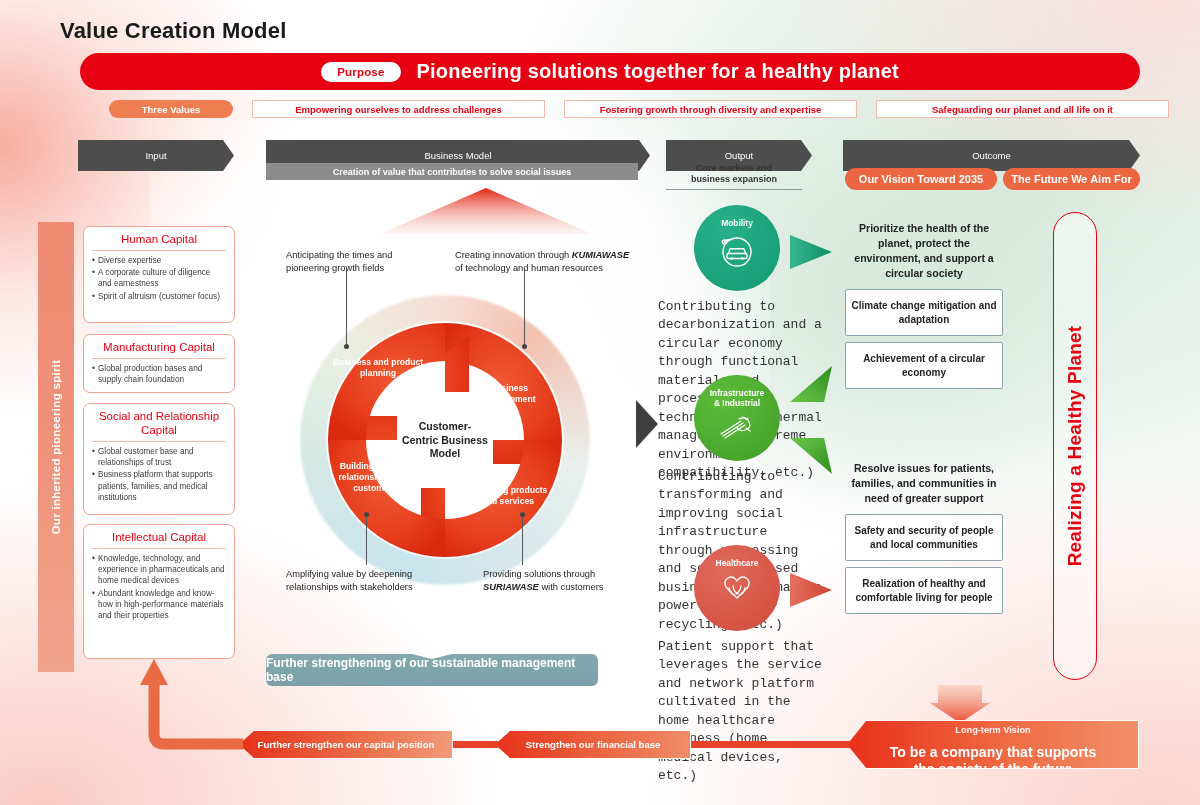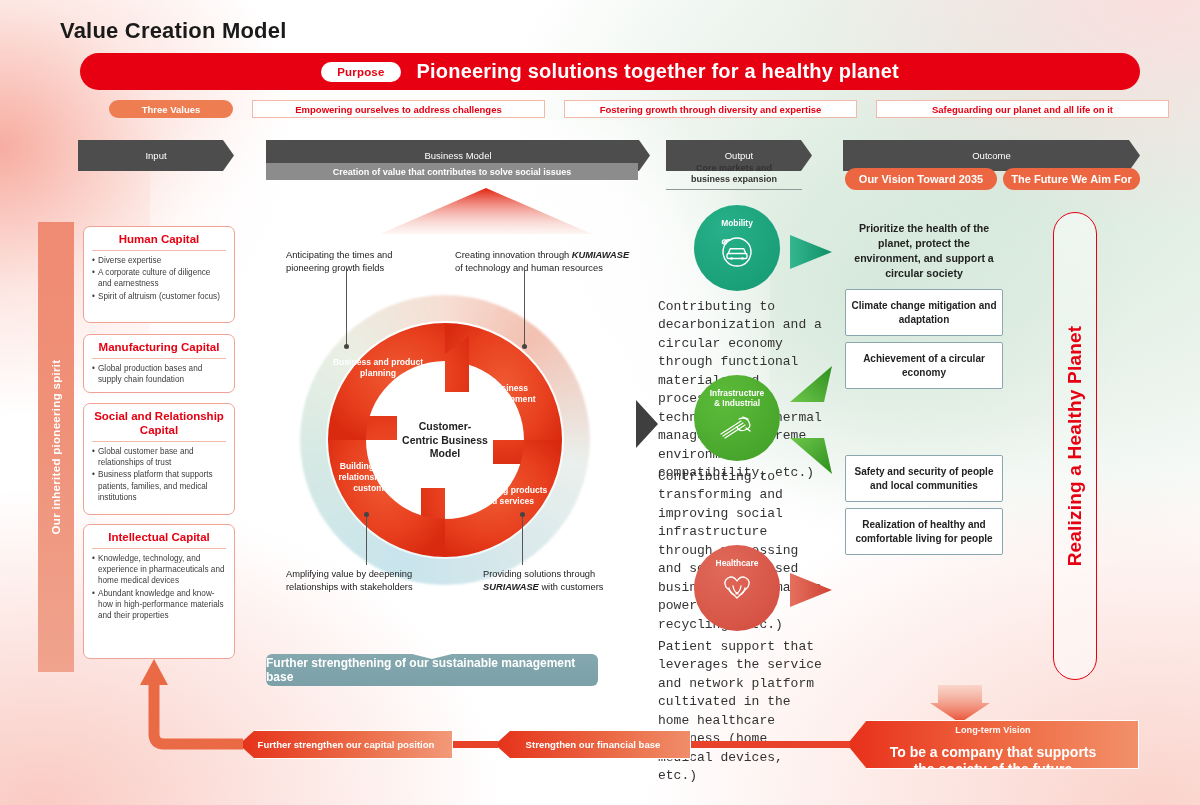--- a/index.html
+++ b/index.html
@@ -103,21 +103,21 @@
     white-space:nowrap; color:#fff; font-size:11.5px; font-weight:bold; letter-spacing:.3px;
   }
 
   
   .cap-card {
     position:absolute; left:83px; width:152px;
     background:#fff; border:1px solid #f0a294; border-radius:7px;
     padding:6px 8px 7px 8px;
   }
   .cap-title {
-    color:#e60012; font-size:11.5px; font-weight:bold; text-align:center;
+    color:#e60012; font-size:11.5px; font-weight:normal; text-align:center;
     line-height:1.2; padding-bottom:3px; border-bottom:1px solid #f3b9ab; margin-bottom:4px;
   }
   .cap-list { list-style:none; }
   .cap-list li {
     font-size:8.2px; color:#3b3b3b; line-height:1.38; padding-left:6px;
     position:relative; margin-bottom:1px;
   }
   .cap-list li:before {
     content:"•"; position:absolute; left:0; top:0; color:#3b3b3b;
   }
@@ -445,20 +445,21 @@
   <polygon points="0,0 42,17 0,34" fill="url(#g4)"></polygon>
 </svg>
 
 <div class="outcome-group" style="left:845px; top:215px;">
   <div class="outcome-head">Prioritize the health of the planet, protect the environment, and support a circular society</div>
   <div class="outcome-box">Climate change mitigation and adaptation</div>
   <div class="outcome-box">Achievement of a circular economy</div>
 </div>
 
 <div class="outcome-group" style="left:845px; top:455px;">
+  <div class="outcome-head">Resolve issues for patients, families, and communities in need of greater support</div>
   <div class="outcome-box">Safety and security of people and local communities</div>
   <div class="outcome-box">Realization of healthy and comfortable living for people</div>
 </div>
 
 <div class="planet-band">
   <span>Realizing a Healthy Planet</span>
 </div>
 
 <svg style="position:absolute; left:930px; top:685px; width:60px; height:38px;">
   <defs>

